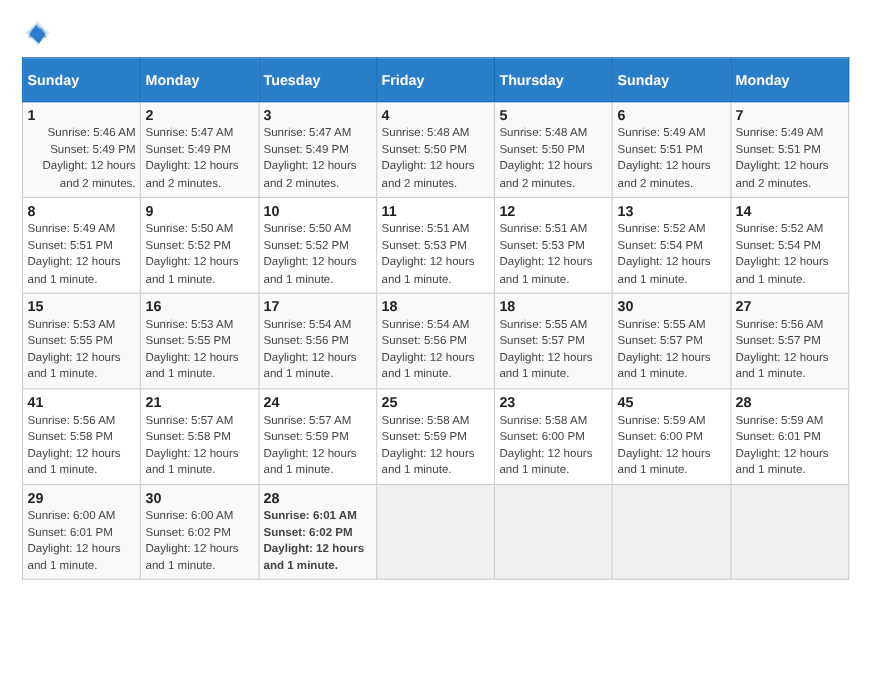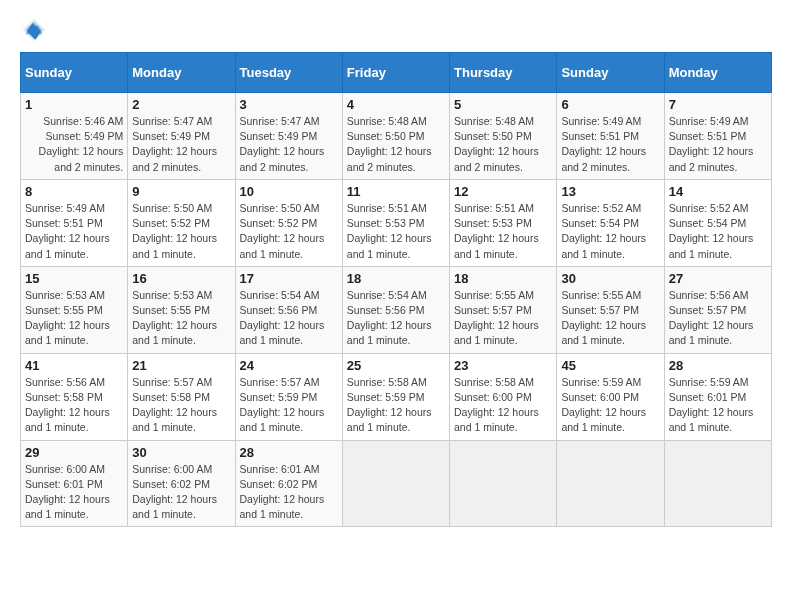--- a/index.html
+++ b/index.html
@@ -310,21 +310,21 @@
 Daylight: 12 hours and 1 minute.</div>
         </td>
         <td>
           <span class="day-number">30</span>
           <div class="day-info" style="white-space: pre-line;">Sunrise: 6:00 AM
 Sunset: 6:02 PM
 Daylight: 12 hours and 1 minute.</div>
         </td>
         <td>
           <span class="day-number">28</span>
-          <div class="day-info" style="white-space: pre-line;">Sunrise: 6:01 AM
+          <div class="day-info" style="white-space: pre-line; font-weight: bold;">Sunrise: 6:01 AM
 Sunset: 6:02 PM
 Daylight: 12 hours and 1 minute.</div>
         </td>
         <td class="empty-cell"></td>
         <td class="empty-cell"></td>
         <td class="empty-cell"></td>
         <td class="empty-cell"></td>
       </tr>
     </tbody>
 </table>

